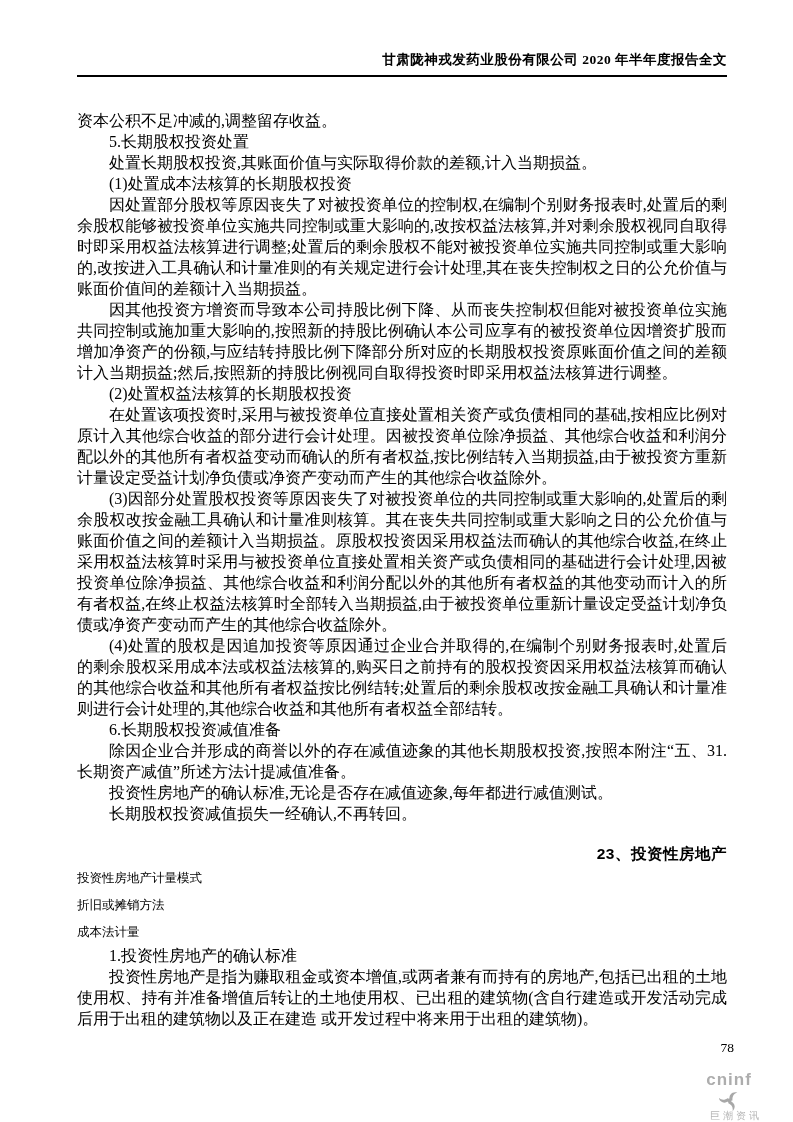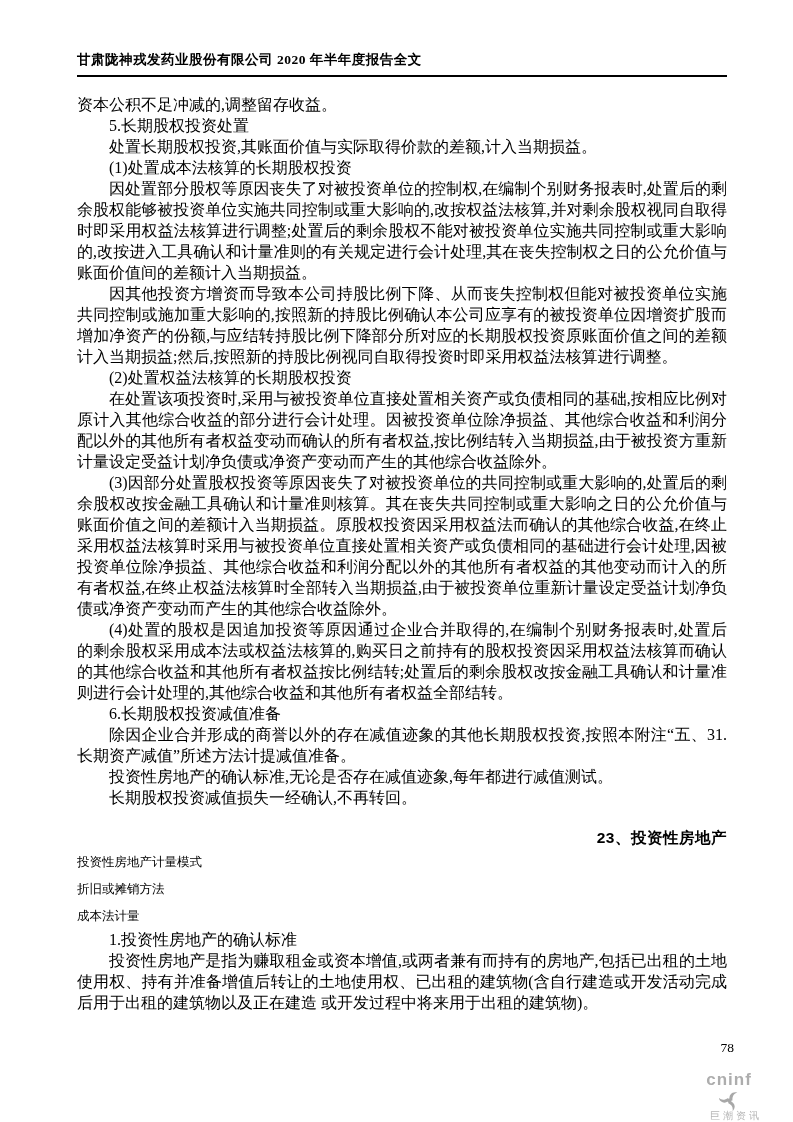--- a/index.html
+++ b/index.html
@@ -6,29 +6,29 @@
   .page{
     position:relative;
     width:793px;height:1122px;
     background:#ffffff;
     color:#000000;
     font-family:"Liberation Serif","DejaVu Serif",serif;
     overflow:hidden;
   }
   .header{
     position:absolute;left:77px;top:51px;width:650px;
-    text-align:left;
+    text-align:right;
     font-size:13.5px;line-height:17px;
     font-weight:bold;
     padding-bottom:7px;
     border-bottom:2px solid #000000;
     letter-spacing:.5px;
   }
   .content{
-    position:absolute;left:77px;top:94px;width:650px;
+    position:absolute;left:77px;top:110px;width:650px;
     font-size:16px;line-height:21px;
     text-align:justify;
   }
   .content p{margin:0;text-indent:2em;}
   .content p.no-indent{text-indent:0;}
   .section-heading{
     font-family:"Liberation Sans","DejaVu Sans",sans-serif;
     font-weight:bold;
     font-size:15.5px;line-height:20px;
     margin:20px 0 0 0;

